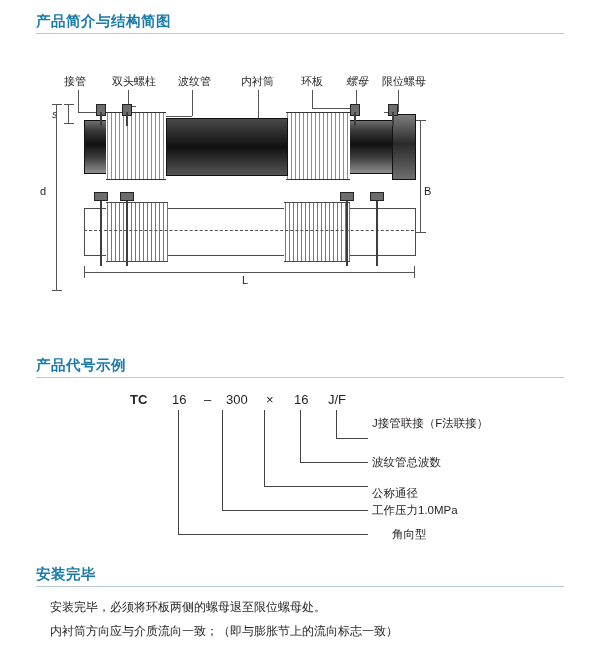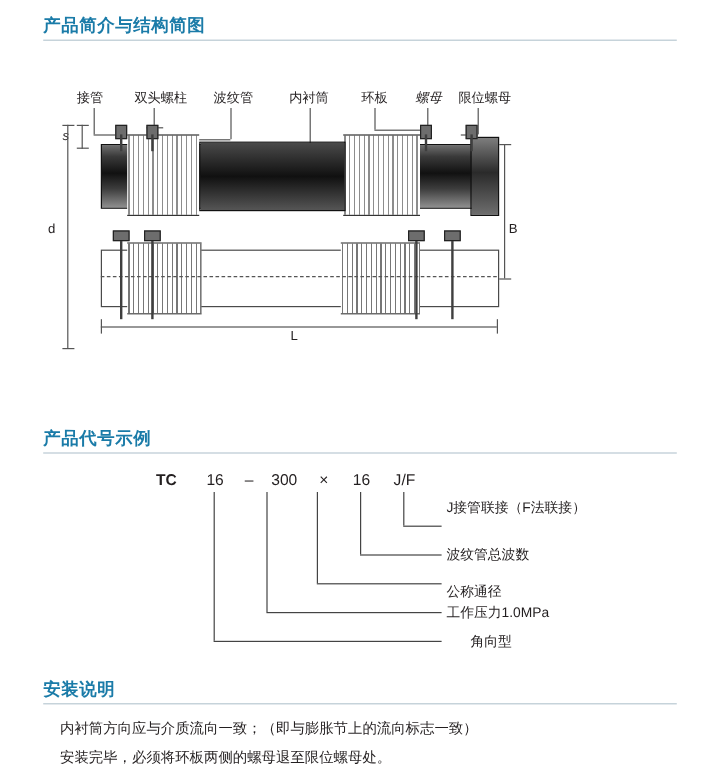--- a/index.html
+++ b/index.html
@@ -246,19 +246,19 @@
   <div class="code-line-h" style="left:186px;top:118px;width:146px;"></div>
   <div class="code-line-h" style="left:142px;top:142px;width:190px;"></div>
 
   <div class="code-desc" style="left:336px;top:24px;">J接管联接（F法联接）</div>
   <div class="code-desc" style="left:336px;top:63px;">波纹管总波数</div>
   <div class="code-desc" style="left:336px;top:94px;">公称通径</div>
   <div class="code-desc" style="left:336px;top:111px;">工作压力1.0MPa</div>
   <div class="code-desc" style="left:356px;top:135px;">角向型</div>
 </div>
 
-<div class="section-title" id="t3">安装说明</div>
+<div class="section-title" id="t3">安装完毕</div>
 <div class="title-rule" id="r3"></div>
 
 <div id="notes">
+  <p>安装完毕，必须将环板两侧的螺母退至限位螺母处。</p>
   <p>内衬筒方向应与介质流向一致；（即与膨胀节上的流向标志一致）</p>
-  <p>安装完毕，必须将环板两侧的螺母退至限位螺母处。</p>
 </div>
 
 </body></html>

